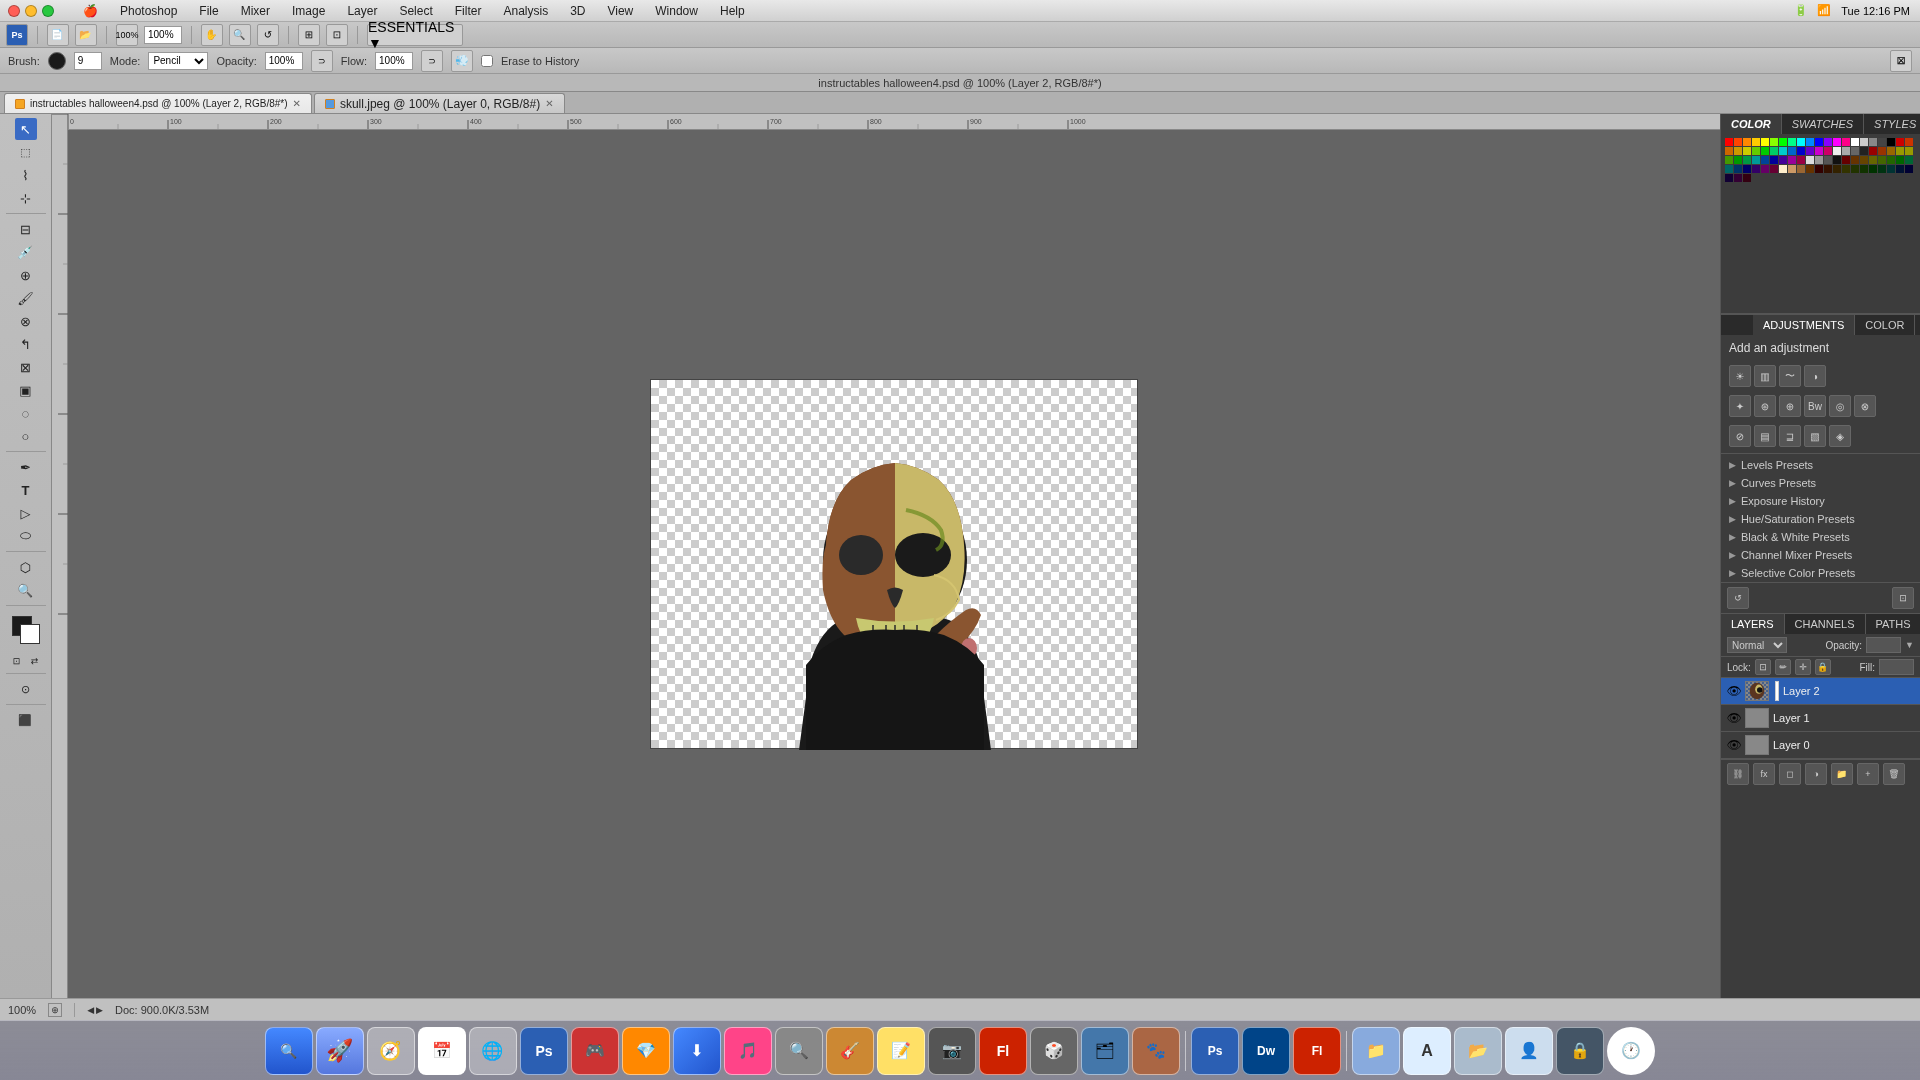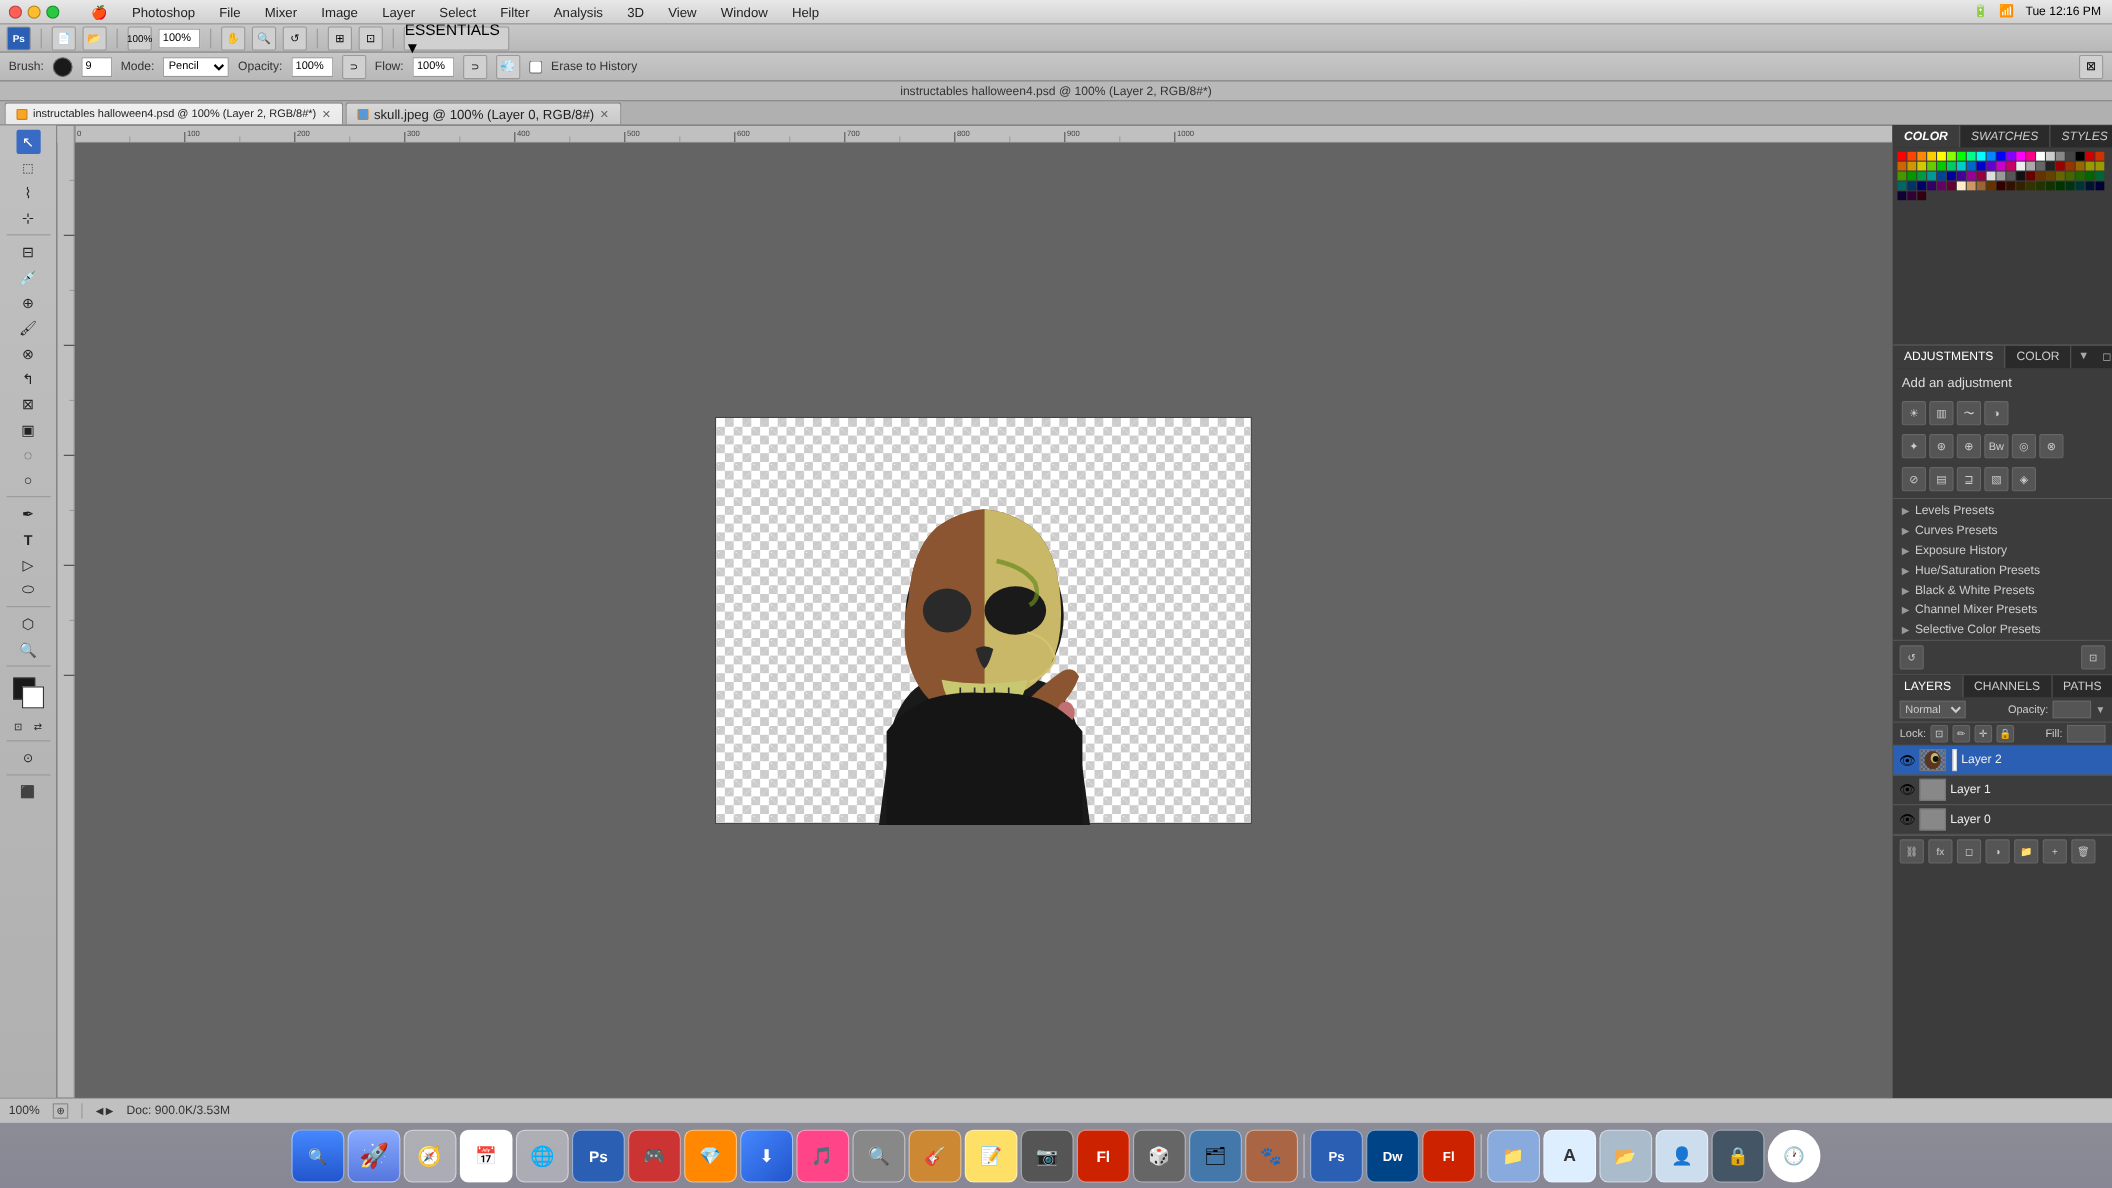--- a/index.html
+++ b/index.html
@@ -102,21 +102,21 @@
     }
     #color-panel { background: #3c3c3c; border-bottom: 1px solid #555; }
     .panel-tabs { display: flex; background: #2a2a2a; }
     .panel-tab {
       padding: 4px 10px; font-size: 11px; color: #ccc; cursor: pointer; border-right: 1px solid #555;
     }
     .panel-tab.active { background: #3c3c3c; color: white; font-weight: bold; }
 
     
     #adj-panel { flex: 1; background: #3c3c3c; overflow-y: auto; }
-    .adj-panel-tabs { display: flex; background: #2a2a2a; }
+    .adj-panel-tabs { display: flex; background: #2a2a2a; padding-left: 32px; }
     .adj-panel-tab { padding: 4px 10px; font-size: 11px; color: #ccc; cursor: pointer; border-right: 1px solid #555; }
     .adj-panel-tab.active { background: #3c3c3c; color: white; }
     .adj-title { font-size: 12px; color: #ddd; padding: 6px 8px; }
     .adj-icons-row { display: flex; padding: 4px 8px; gap: 3px; }
     .adj-icon-btn {
       width: 22px; height: 22px; border: 1px solid #666; background: #555;
       display: flex; align-items: center; justify-content: center; cursor: pointer; font-size: 10px; color: #ccc; border-radius: 2px;
     }
     .adj-sep { width: 100%; height: 1px; background: #555; margin: 2px 0; }
     .preset-item {

